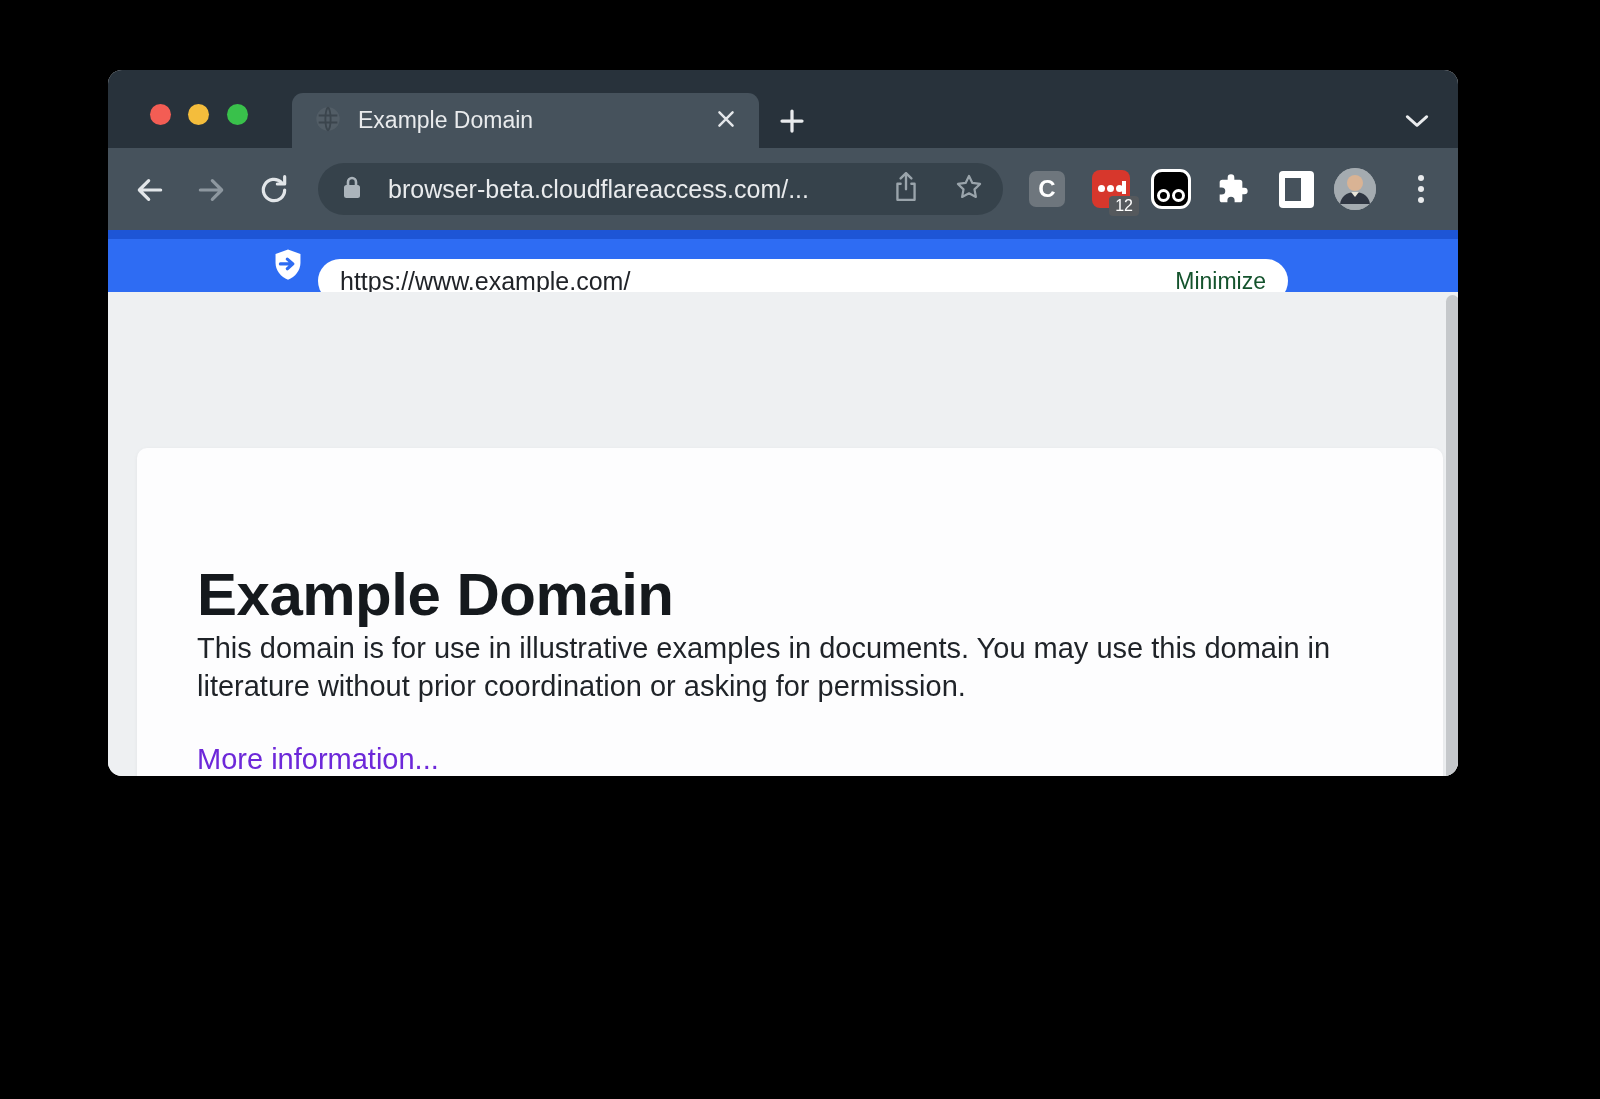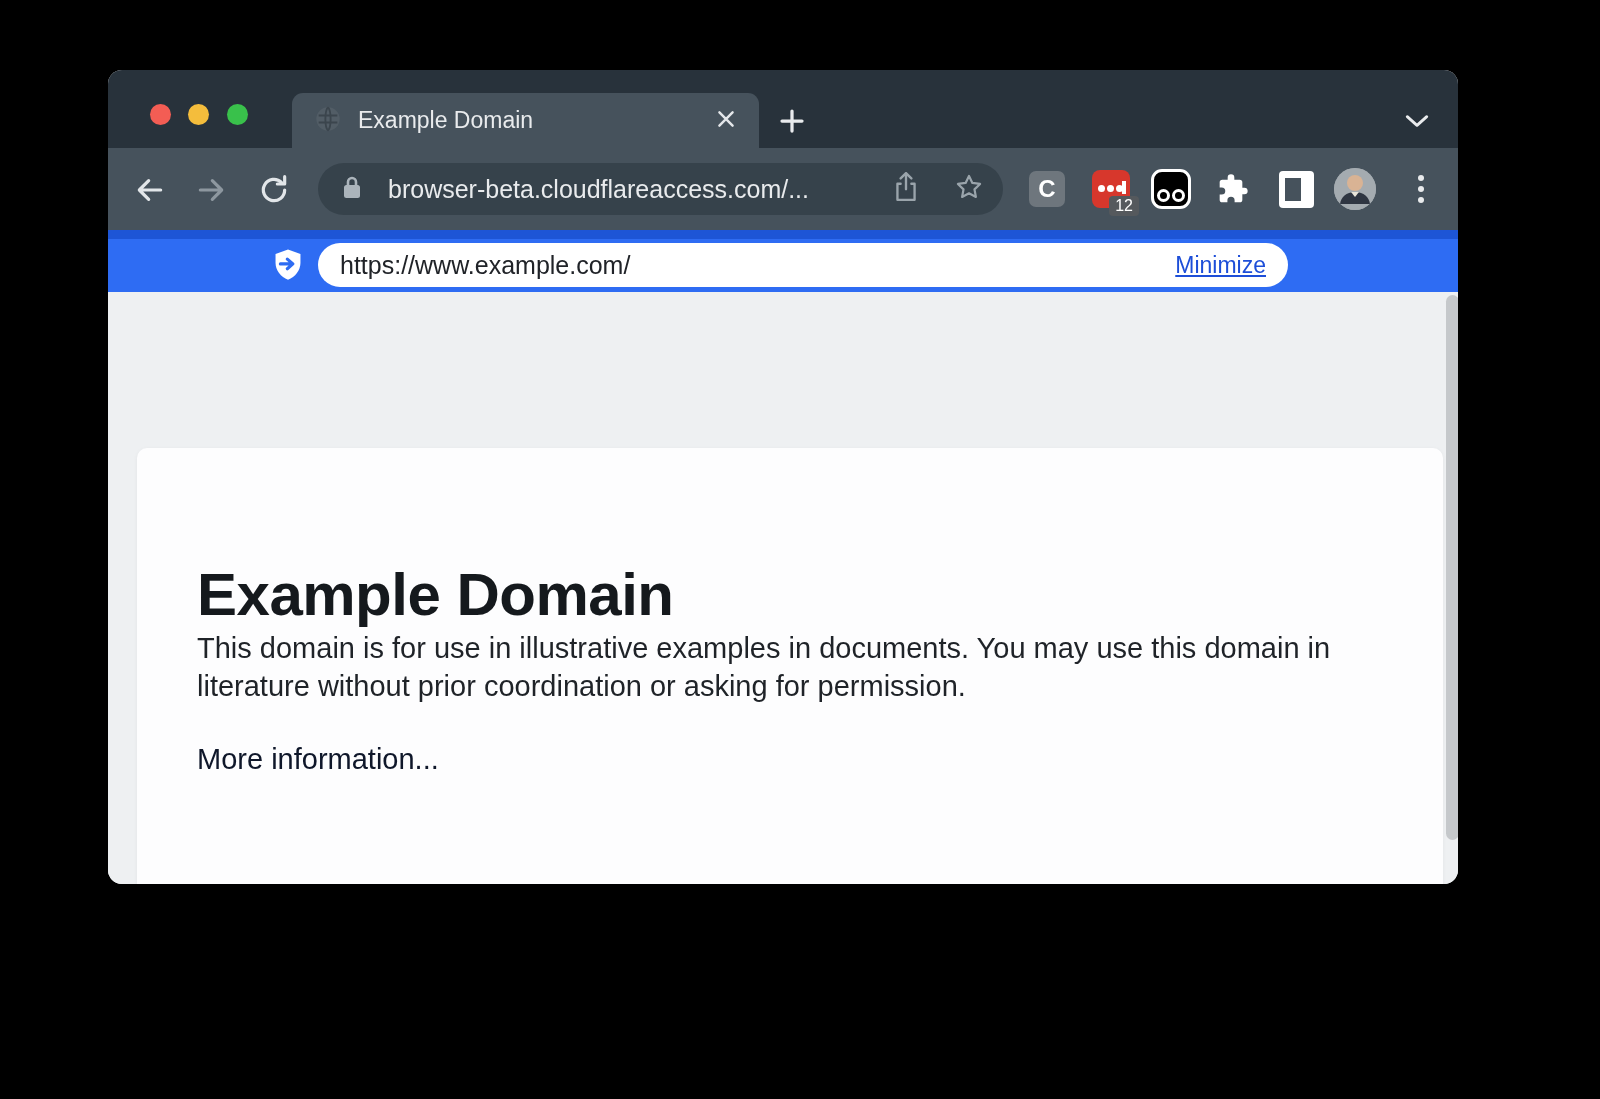--- a/index.html
+++ b/index.html
@@ -1,19 +1,19 @@
 <!DOCTYPE html>
 <html><head>
 <meta charset="utf-8">
 <style>
   * { margin:0; padding:0; box-sizing:border-box; }
   html,body { width:1600px; height:1099px; background:#000; font-family:"Liberation Sans","DejaVu Sans",sans-serif; }
   .stage { position:relative; width:1600px; height:1099px; background:#000; overflow:hidden; }
 
-  .window { position:absolute; left:108px; top:70px; width:1350px; height:814px;
+  .window { position:absolute; left:108px; top:70px; width:1350px; height:706px;
             border-radius:14px; overflow:hidden; background:#eef0f2; }
 
   
   .tabstrip { position:relative; width:100%; height:78px; background:#28323b; }
   .traffic { position:absolute; top:34px; width:21px; height:21px; border-radius:50%; cursor:pointer; }
   .t-red   { left:42px;  background:#f35d54; }
   .t-yel   { left:80px;  background:#f4bd3c; }
   .t-grn   { left:119px; background:#39c14b; }
 
   .tab { position:absolute; left:184px; top:23px; width:467px; height:55px;
@@ -51,34 +51,34 @@
                  border-radius:50%; background:#000; }
   .ext-panel { position:relative; width:35px; height:37px; background:#fff; border-radius:4px; }
   .ext-panel .hole { position:absolute; left:6px; top:7px; width:16px; height:23px; background:#46525c; }
   .avatar { width:42px; height:42px; border-radius:50%; overflow:hidden; background:#9ba3a8; }
   .kebab span { display:block; width:6px; height:6px; border-radius:50%; background:#e9ebed; margin:5px auto; }
 
   
   .banner { position:relative; width:100%; height:62px; background:#2e6cf3; border-top:9px solid #1d55d6; }
   .banner-shield { position:absolute; left:162px; top:9px; width:36px; height:36px;
                    display:flex; align-items:center; justify-content:center; }
-  .banner-pill { position:absolute; left:210px; top:4px; width:970px; height:44px;
+  .banner-pill { position:absolute; left:210px; top:20px; width:970px; height:44px;
                  background:#fff; border-radius:23px; display:flex; align-items:center;
                  padding:0 22px; }
   .banner-url { flex:1; color:#202328; font-size:25px; cursor:text; }
-  .banner-min { color:#1d4ed8; font-size:23px; cursor:pointer;text-decoration:underline; }
+  .banner-min { color:#14532d; font-size:23px; cursor:pointer; }
 
   
   .viewport { position:relative; width:100%; height:643px; background:#eef0f2; }
   .card { position:absolute; left:29px; top:156px; width:1306px; height:453px;
           background:#fdfdfe; border-radius:10px; box-shadow:0 1px 4px rgba(0,0,0,0.05);
           padding:112px 60px 0 60px; }
   .card h1 { font-size:60px; font-weight:bold; color:#15191d; letter-spacing:-0.5px; }
   .card p  { width:1150px; font-size:29px; line-height:38px; color:#1f2328; }
-  .card a  { display:inline-block; margin-top:38px; font-size:29px; color:#0f172a;
+  .card a  { display:inline-block; margin-top:38px; font-size:29px; color:#6d28d9;
              text-decoration:none; cursor:pointer; }
   .scroll-thumb { position:absolute; left:1338px; top:3px; width:13px; height:545px;
                   background:#c5c8cb; border-radius:7px; cursor:grab; }
 </style>
 </head>
 <body>
 
 <div class="stage">
   <div class="window">
 

